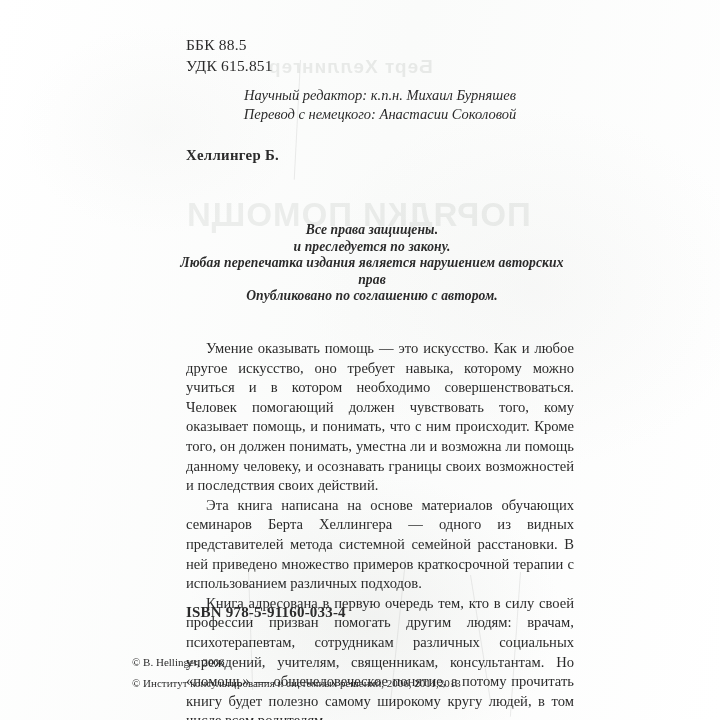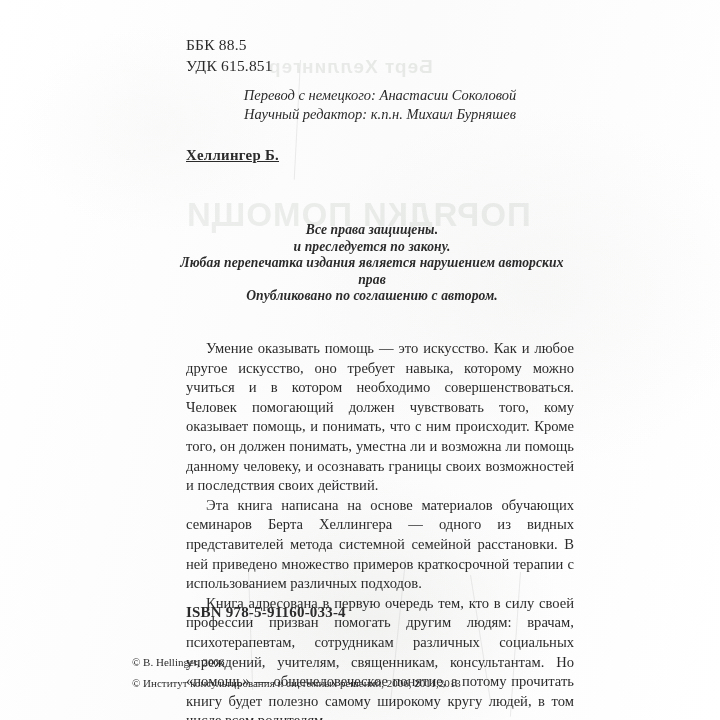--- a/index.html
+++ b/index.html
@@ -98,21 +98,21 @@
     width: 390px;
     font-size: 14.8px;
     line-height: 19.5px;
     text-align: justify;
   }
   .biblio .author,
   .biblio .title {
     font-weight: 700;
     letter-spacing: 0.3px;
   }
-  .biblio .line-author { margin-bottom: 1px; text-decoration: underline; }
+  .biblio .line-author { margin-bottom: 1px; }
   .biblio .line-desc { text-indent: 14px; }
 
   .rights {
     left: 166px;
     top: 222px;
     width: 412px;
     text-align: center;
     font-style: italic;
     font-weight: 700;
     font-size: 13.6px;
@@ -168,22 +168,22 @@
   <div class="ghost ghost--title">ПОРЯДКИ ПОМОЩИ</div>
 
   <div class="content">
 
     <div class="block udk">
       <div>ББК 88.5</div>
       <div>УДК 615.851</div>
     </div>
 
     <div class="block credits">
+      <div>Научный редактор: к.п.н. Михаил Бурняшев</div>
       <div>Перевод с немецкого: Анастасии Соколовой</div>
-      <div>Научный редактор: к.п.н. Михаил Бурняшев</div>
     </div>
 
     <div class="block biblio">
       <div class="line-author">
         <span class="author">Хеллингер Б.</span>
       </div>
     </div>
 
     <div class="block rights">
       <div>Все права защищены.</div>

